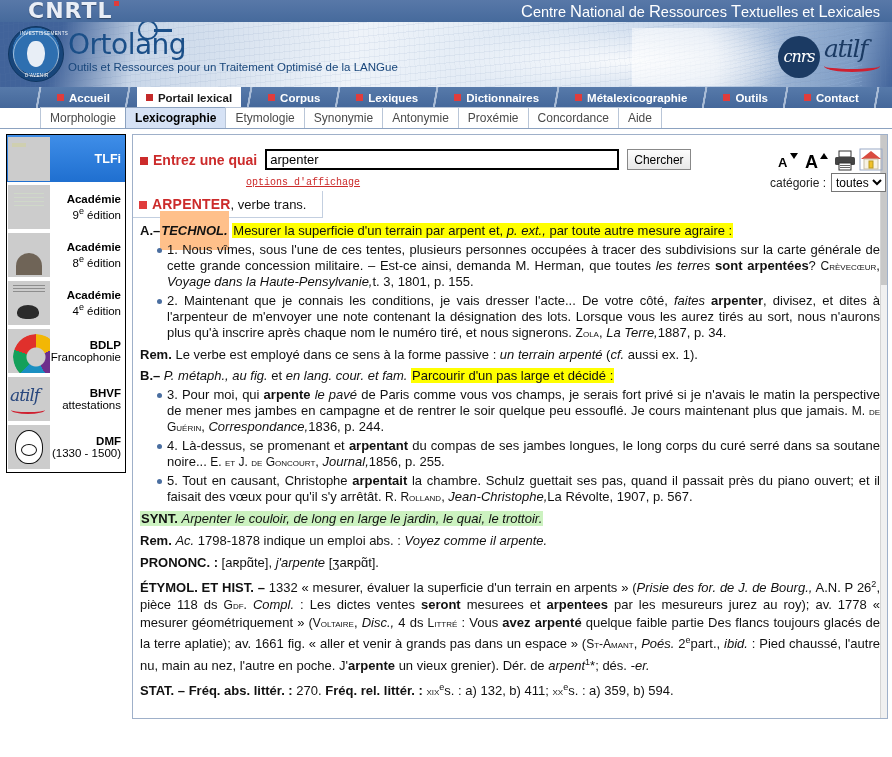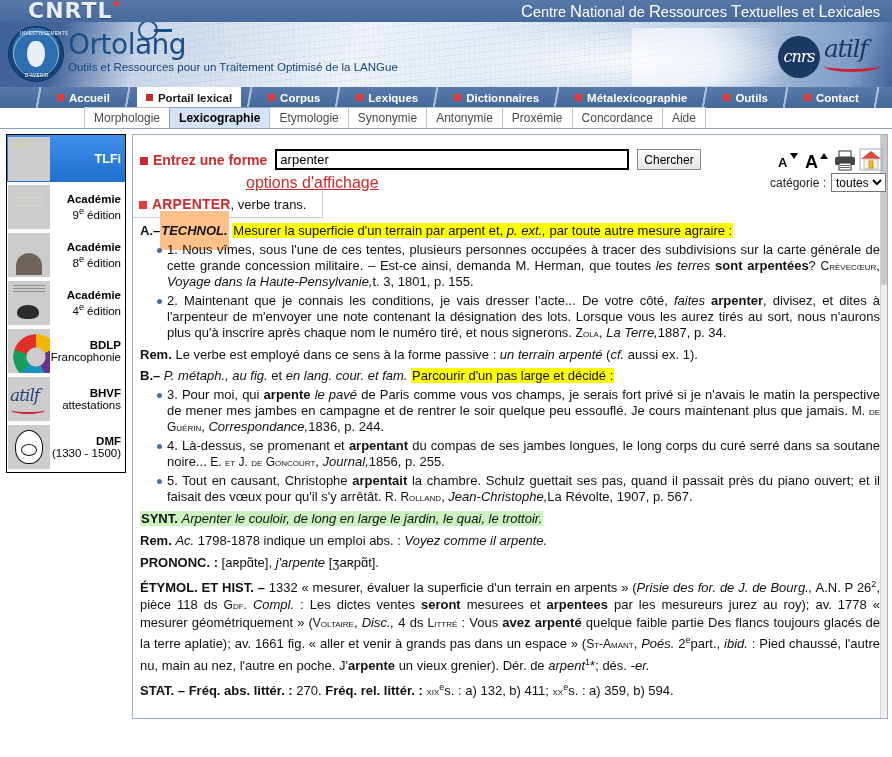--- a/index.html
+++ b/index.html
@@ -190,21 +190,21 @@
     color: #1a1a1a;
   }
   .navitem.active .sq { background: #c42a2a; }
 
   
   #tabrow {
     position: relative;
     height: 21px;
     background: #ffffff;
     border-bottom: 1px solid #8ca2c0;
-    padding-left: 84px;
+    padding-left: 40px;
     display: flex;
     align-items: flex-end;
   }
   .tab {
     font-size: 12px;
     color: #4a4a4a;
     padding: 2px 9px 2px 9px;
     border: 1px solid #b9c6d8;
     border-bottom: none;
     background: #ffffff;
@@ -436,23 +436,24 @@
   }
   .toolicon { cursor:pointer; display:block; }
   #optionsrow {
     position: absolute; left: 114px; top: 28px;
     width: 640px;
     display: flex; align-items: center;
     pointer-events: auto;
   }
   #options-link {
     color: #cc2b2b;
-    font-size: 16px;
+    font-size: 10px;
     text-decoration: underline;
     cursor: pointer;
+    font-family: Liberation Mono, monospace;
   }
   #cat-wrap {
     margin-left: auto;
     display: flex; align-items: center; gap: 5px;
   }
   #cat-label { font-size: 12px; color: #222; }
   #cat-select {
     font-size: 12px;
     height: 19px;
     border: 1px solid #767676;
@@ -699,21 +700,21 @@
         <span class="lbl">STAT. –</span> <span class="lbl">Fréq. abs. littér. :</span> <span>270.</span> <span class="lbl">Fréq. rel. littér. :</span> <span class="smallcap-src">xix</span><sup>e</sup>s. : a) 132, b) 411; <span class="smallcap-src">xx</span><sup>e</sup>s. : a) 359, b) 594.
       </div>
 
     </div>
   </div>
 </div>
 
 <div id="searchbar">
   <div id="searchrow">
     <div id="entrez-label">
-      <span class="sq"></span><span>Entrez une forme</span>
+      <span class="sq"></span><span>Entrez une quai</span>
     </div>
     <input id="form-input" value="arpenter" style="">
     <button id="chercher-btn">Chercher</button>
   </div>
 
   <div id="tools">
     <span class="toolicon">
       <svg width="24" height="22" viewBox="0 0 24 22">
         <text x="0" y="18" font-family="Liberation Sans, sans-serif" font-size="13" font-weight="bold">A</text>
         <path d="M12 4 L20 4 L16 10 Z" fill="#000"></path>

